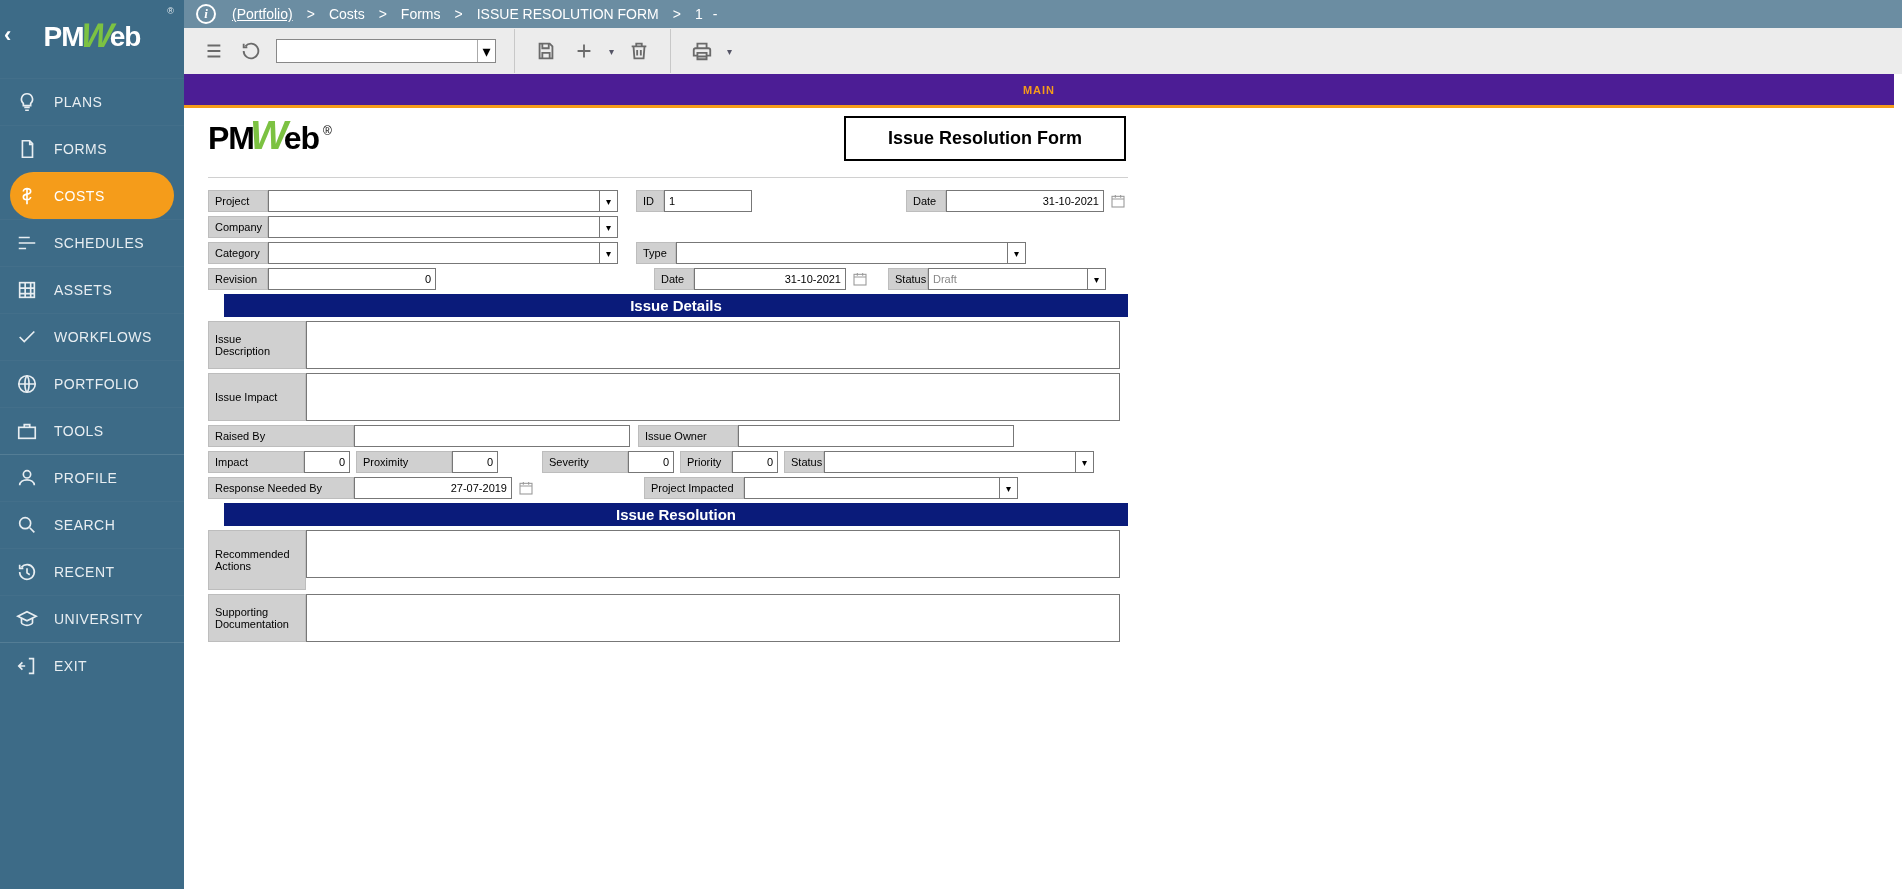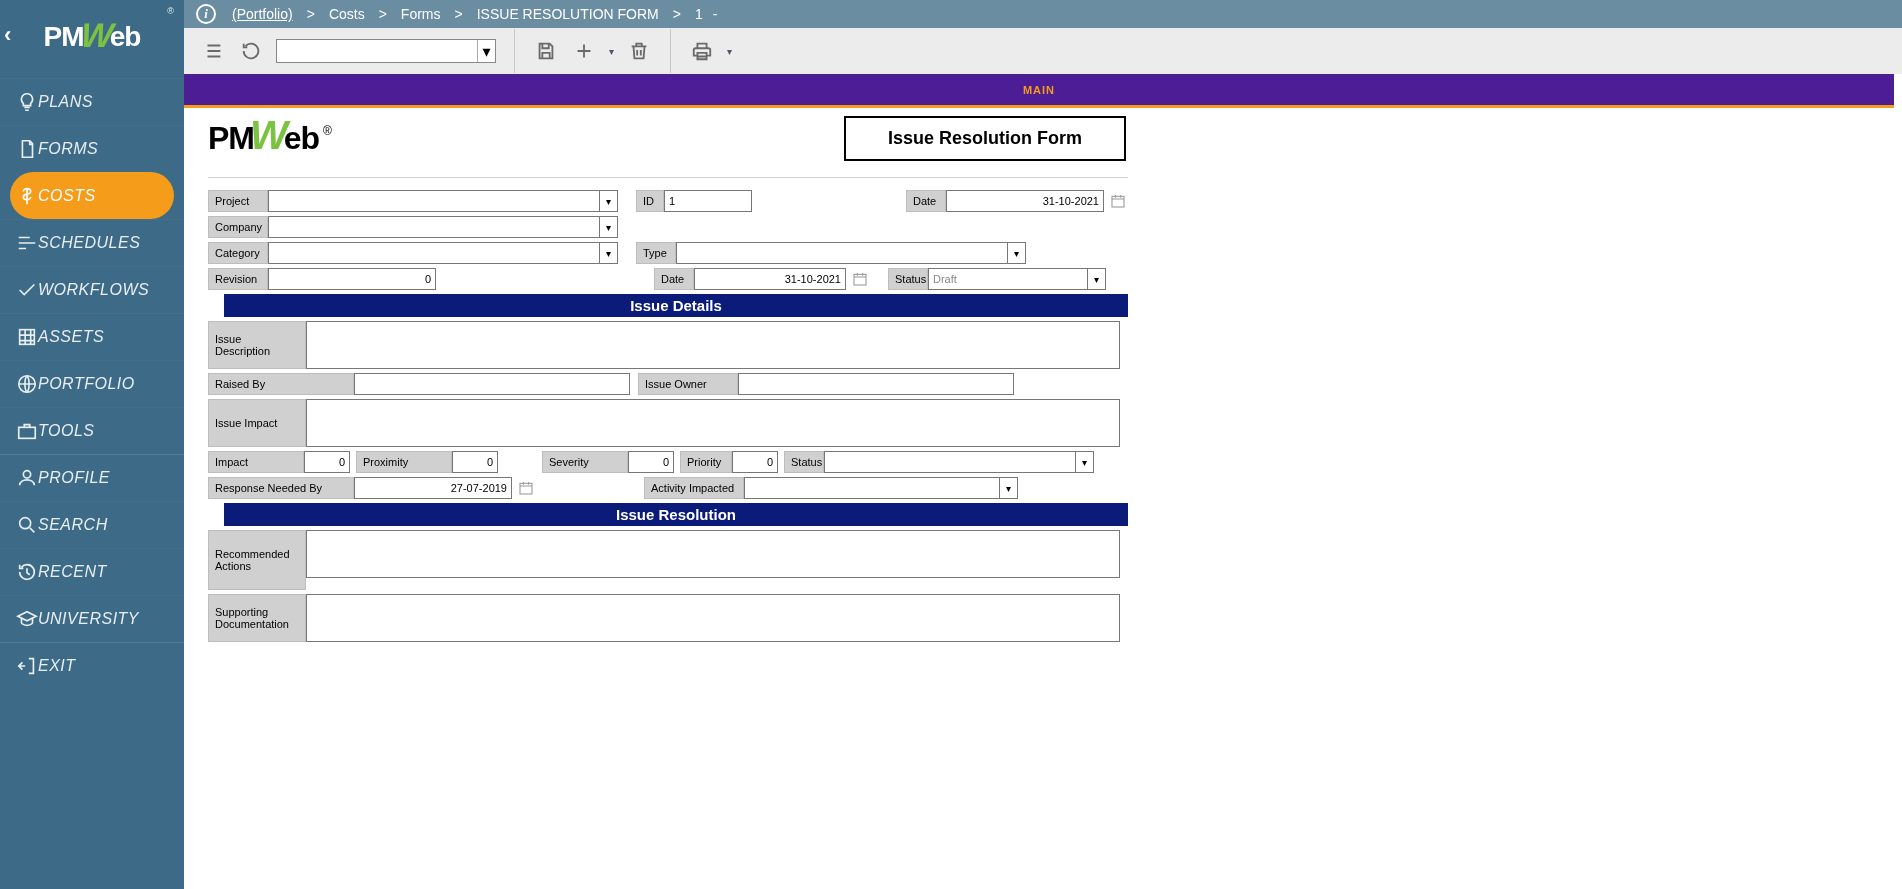--- a/index.html
+++ b/index.html
@@ -7,21 +7,21 @@
 
   
   .sidebar { position: absolute; left: 0; top: 0; width: 184px; height: 889px; background: #3d6b87; color: #fff; display: flex; flex-direction: column; }
   .logo-wrap { height: 74px; display: flex; align-items: center; justify-content: center; background: #3d6b87; position: relative; }
   .logo { display: flex; align-items: center; }
   .logo-text { font-weight: 700; font-size: 28px; color:#fff; letter-spacing:-1px; }
   .logo-w { color:#7cc242; font-size:34px; font-weight:700; font-style:italic; margin:-4px -3px 0 -3px; display:inline-block; transform:skewX(-5deg);}
   .logo-r { position:absolute; top:6px; right:10px; font-size:9px; color:#e8eef2;}
   .logo-chevron { position:absolute; left:4px; top:22px; color:#fff; font-size:22px; font-weight:700;}
   .nav { flex:1; padding-top:4px; }
-  .nav-item { display:flex; align-items:center; height:47px; padding-left:16px; cursor:pointer; font-size:16px; letter-spacing:0.5px; color:#e8eef2; border-top:1px solid rgba(255,255,255,0.03);font-style:italic;}
+  .nav-item { display:flex; align-items:center; height:47px; padding-left:16px; gap:16px; cursor:pointer; font-size:14px; letter-spacing:0.5px; color:#e8eef2; border-top:1px solid rgba(255,255,255,0.03);}
   .nav-item.sep-above { border-top:1px solid rgba(255,255,255,0.12); }
   .nav-item.active { background:#f59c1a; color:#fff; border-radius:24px; margin:0 10px; padding-left:6px; }
   .nav-item.active .nav-icon circle, .nav-item.active .nav-icon path { stroke:#fff; }
   .nav-icon { width:22px; height:22px; display:inline-flex; align-items:center; justify-content:center; }
   .nav-icon svg { width:22px; height:22px; stroke:#e8eef2; fill:none; stroke-width:1.8;}
 
   
   .top-bar { position:absolute; left:184px; top:0; right:0; height:28px; background:#6b8da2; display:flex; align-items:center; padding-left:12px; gap:10px; font-size:14px; color:#fff;}
   .top-bar a { color:#fff; }
   .info-icon { width:20px; height:20px; border:2px solid #fff; border-radius:50%; display:inline-flex; align-items:center; justify-content:center; font-style:italic; font-family:Georgia,serif; font-size:13px; font-weight:700; margin-right:6px;}
@@ -109,33 +109,33 @@
       <span class="nav-icon">
           <svg viewBox="0 0 24 24">
             <path d="M3 6h12M3 12h18M3 18h8"></path>
           </svg>
         </span>
       <span>SCHEDULES</span>
     </div>
     <div class="nav-item">
       <span class="nav-icon">
           <svg viewBox="0 0 24 24">
-            <path d="M4 12l5 5L20 6"></path>
-          </svg>
-        </span>
-      <span>WORKFLOWS</span>
-    </div>
-    <div class="nav-item">
-      <span class="nav-icon">
-          <svg viewBox="0 0 24 24">
             <rect x="4" y="4" width="16" height="16"></rect>
             <path d="M4 10h16M4 16h16M10 4v16M16 4v16"></path>
           </svg>
         </span>
       <span>ASSETS</span>
+    </div>
+    <div class="nav-item">
+      <span class="nav-icon">
+          <svg viewBox="0 0 24 24">
+            <path d="M4 12l5 5L20 6"></path>
+          </svg>
+        </span>
+      <span>WORKFLOWS</span>
     </div>
     <div class="nav-item">
       <span class="nav-icon">
           <svg viewBox="0 0 24 24">
             <circle cx="12" cy="12" r="9"></circle>
             <path d="M3 12h18M12 3c3 3 3 15 0 18M12 3c-3 3-3 15 0 18"></path>
           </svg>
         </span>
       <span>PORTFOLIO</span>
     </div>
@@ -350,34 +350,34 @@
         </div>
       </div>
     </div>
 
     <div class="section-bar">Issue Details</div>
 
     <div class="frow" style="gap:0">
       <span class="lbl w98" style="height:48px">Issue Description</span>
       <textarea class="ta" style="width: 814px; height: 48px;"></textarea>
     </div>
-    <div class="frow" style="gap:8px">
-      <div class="cell">
-        <span class="lbl w146">Raised By</span>
-        <input class="inp" style="width: 276px;" value="">
-      </div>
-      <div class="cell">
-        <span class="lbl w100">Issue Owner</span>
-        <input class="inp" style="width: 276px;" value="">
-      </div>
-    </div>
-
     <div class="frow" style="gap:0">
       <span class="lbl w98" style="height:48px">Issue Impact</span>
       <textarea class="ta" style="width: 814px; height: 48px;"></textarea>
+    </div>
+
+    <div class="frow" style="gap:8px">
+      <div class="cell">
+        <span class="lbl w146">Raised By</span>
+        <input class="inp" style="width: 276px;" value="">
+      </div>
+      <div class="cell">
+        <span class="lbl w100">Issue Owner</span>
+        <input class="inp" style="width: 276px;" value="">
+      </div>
     </div>
 
     <div class="frow" style="gap:6px">
       <div class="cell">
         <span class="lbl" style="width:96px">Impact</span>
         <input class="inp num" style="width: 46px;" value="0">
       </div>
       <div class="cell">
         <span class="lbl" style="width:96px">Proximity</span>
         <input class="inp num" style="width: 46px;" value="0">
@@ -404,21 +404,21 @@
         <span class="lbl w146">Response Needed By</span>
         <input class="inp num" style="width: 158px;" value="27-07-2019">
         <span class="cal">
             <svg viewBox="0 0 24 24">
               <rect x="3" y="5" width="18" height="16"></rect>
               <path d="M3 9h18M8 3v4M16 3v4"></path>
             </svg>
           </span>
       </div>
       <div class="cell" style="margin-left:100px">
-        <span class="lbl w100">Activity Impacted</span>
+        <span class="lbl w100">Project Impacted</span>
         <div class="dd">
           <input class="inp" style="width: 256px;" value="">
           <span class="caretbox">▾</span>
         </div>
       </div>
     </div>
 
     <div class="section-bar">Issue Resolution</div>
 
     <div class="frow" style="gap:0">

